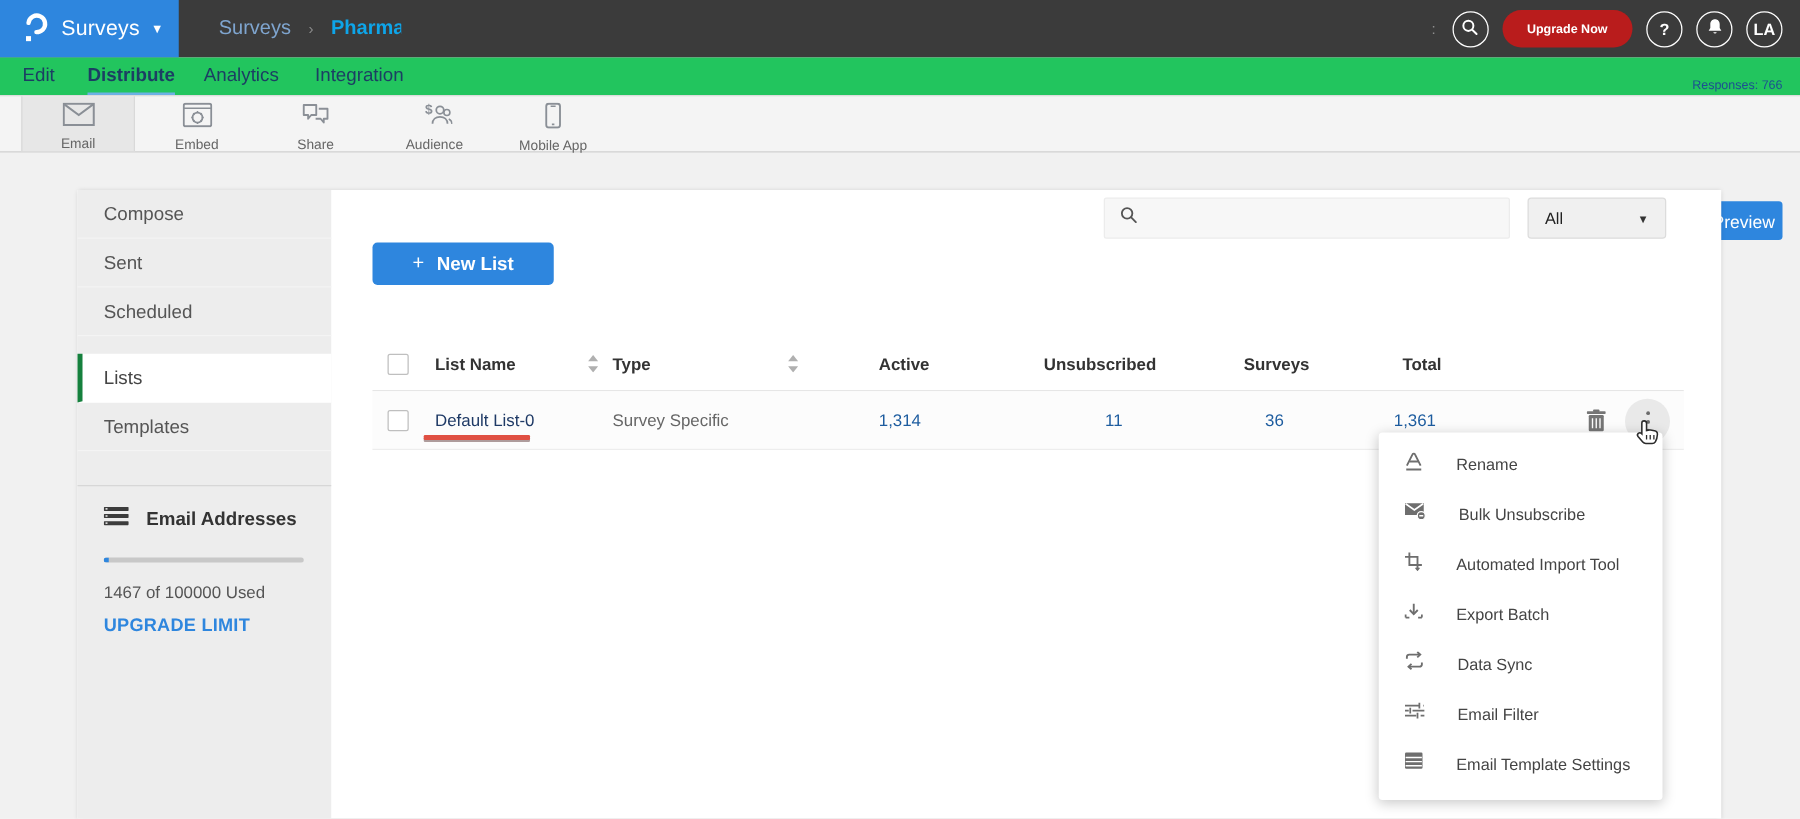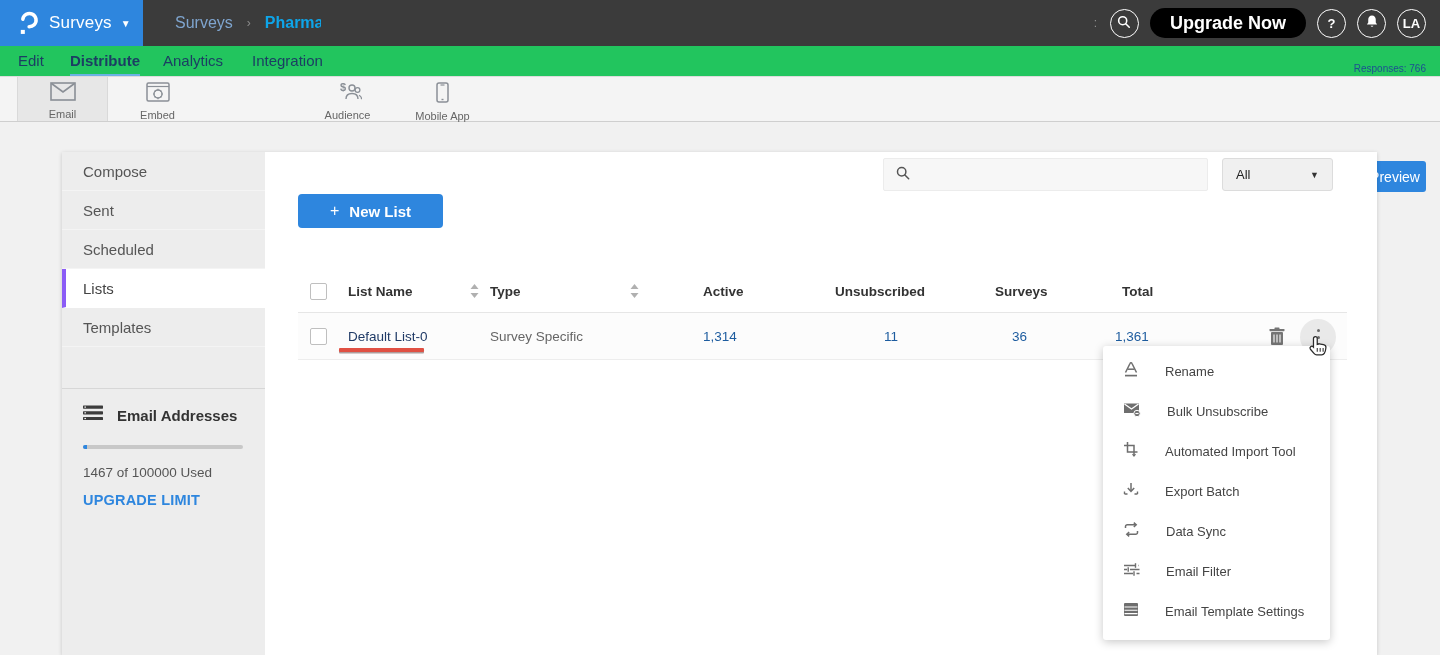--- a/index.html
+++ b/index.html
@@ -11,21 +11,21 @@
   .topbar { position:absolute; left:0; top:0; width:1440px; height:46px; background:#3b3b3b; }
   .logo-block { position:absolute; left:0; top:0; width:143px; height:46px; background:#2e86de; display:flex; align-items:center; padding-left:18px; cursor:pointer; }
   .logo-block .app-name { color:#fff; font-size:17px; margin-left:10px; letter-spacing:.2px; }
   .logo-block .caret { color:#fff; font-size:10px; margin-left:9px; }
   .crumb { position:absolute; top:0; height:46px; display:flex; align-items:center; font-size:16px; }
   .crumb-parent { color:#7fa5cf; cursor:pointer; }
   .crumb-sep { color:#8a8a8a; margin:0 14px; font-size:12px; }
   .crumb-current { color:#0ea5e9; font-weight:bold; max-width:56px; overflow:hidden; white-space:nowrap; }
   .tb-right { position:absolute; right:14px; top:0; height:46px; display:flex; align-items:center; gap:11px; }
   .tb-circle { width:29px; height:29px; border:1.6px solid #fff; border-radius:50%; display:flex; align-items:center; justify-content:center; color:#fff; font-size:13px; font-weight:bold; cursor:pointer; }
-  .upgrade-btn { height:30px; padding:0 20px; background:#000000; border:none; border-radius:15px; color:#fff; font-size:18px; font-weight:bold; cursor:pointer; font-family:inherit; }
+  .upgrade-btn { height:30px; padding:0 20px; background:#b91c1c; border:none; border-radius:15px; color:#fff; font-size:10px; font-weight:bold; cursor:pointer; font-family:inherit; }
   .overflow-dots { color:#8f8f8f; font-size:12px; margin-right:2px; }
 
   
   .tabbar { position:absolute; left:0; top:46px; width:1440px; height:31px; background:#22c55e; border-bottom:1px solid #dcdcdc; }
   .tab { position:absolute; top:0; height:30px; line-height:30px; font-size:15px; color:#1c3e63; cursor:pointer; }
   .tab.active { border-bottom:2px solid #6cb1e4; font-weight:bold; }
   .responses { position:absolute; right:14px; top:8px; height:30px; line-height:30px; font-size:10px; color:#1d4f91; }
 
   
   .chanbar { position:absolute; left:0; top:77px; width:1440px; height:45px; background:#f4f4f4; border-bottom:1px solid #cfcfcf; }
@@ -37,21 +37,21 @@
   .urlwrap input { border:none; outline:none; flex:1; font-size:13px; color:#444; padding:0 8px; font-family:inherit; background:#fff; min-width:0; }
   .url-edit { width:36px; background:#e9e9e9; border-left:1px solid #d4d4d4; display:flex; align-items:center; justify-content:center; cursor:pointer; }
   .preview-btn { position:absolute; top:84px; left:1342px; width:84px; height:31px; background:#2e86de; border:none; border-radius:3px; color:#fff; font-size:14px; display:flex; align-items:center; justify-content:center; gap:6px; cursor:pointer; font-family:inherit; }
 
   
   .card { position:absolute; left:62px; top:152px; width:1315px; height:503px; background:#fff; box-shadow:0 1px 4px rgba(0,0,0,.18); }
 
   
   .side { position:absolute; left:0; top:0; width:203px; height:503px; background:#ededed; }
   .side-item { height:39px; line-height:39px; padding-left:21px; font-size:15px; color:#555; border-bottom:1px solid #f4f4f4; cursor:pointer; }
-  .side-item.active { background:#fff; border-left:4px solid #8b5cf6; padding-left:17px; color:#444; border-bottom:1px solid #fff; }
+  .side-item.active { background:#fff; border-left:4px solid #15803d; padding-left:17px; color:#444; border-bottom:1px solid #fff;margin-top:14px; }
   .email-sec { position:absolute; left:0; top:236px; width:203px; border-top:1px solid #d7d7d7; padding:16px 21px 0 21px; }
   .email-head { display:flex; align-items:center; gap:14px; }
   .email-head .t { font-size:15px; font-weight:bold; color:#333; }
   .prog { margin-top:20px; width:160px; height:4px; background:#c8c8c8; border-radius:2px; overflow:hidden; cursor:pointer; }
   .prog .fill { height:4px; background:#2e86de; width:4px; }
   .usage { margin-top:16px; font-size:13.5px; color:#555; }
   .uplimit { margin-top:12px; font-size:14.5px; color:#2e86de; font-weight:bold; letter-spacing:.2px; cursor:pointer; }
 
   
   .search-box { position:absolute; left:883px; top:158px; width:325px; height:33px; background:#f7f7f7; border:1px solid #ececec; border-radius:2px; display:flex; align-items:center; padding:0 12px; gap:10px; }
@@ -154,20 +154,29 @@
       <span>
         <svg width="24" height="20" viewBox="0 0 24 20" fill="none">
             <rect x="1" y="1" width="22" height="18" rx="1.5" stroke-width="1.5"></rect>
             <path d="M1 4.5 h22" stroke-width="1.2"></path>
             <circle cx="12" cy="12" r="4" stroke-width="1.4"></circle>
             <path d="M12 6.8v1.6 M12 15.6v1.6 M7 12h1.6 M15.4 12H17 M8.6 8.6l1.1 1.1 M14.3 14.3l1.1 1.1 M15.4 8.6l-1.1 1.1 M9.7 14.3l-1.1 1.1" stroke-width="1.2"></path>
           </svg>
       </span>
       <span class="lbl">Embed</span>
     </div>
+    <div class="chan" style="left:207px;">
+      <span>
+        <svg width="25" height="20" viewBox="0 0 25 20" fill="none">
+            <path d="M3 2 h10 v8 h-4 l-2.5 3 v-3 H3 z" stroke-width="1.5" stroke-linejoin="round"></path>
+            <path d="M15 5 h7 v8 h-3 v3 l-2.5-3 H12.5" stroke-width="1.5" stroke-linejoin="round"></path>
+          </svg>
+      </span>
+      <span class="lbl">Share</span>
+    </div>
     <div class="chan" style="left:302px;">
       <span>
         <svg width="28" height="20" viewBox="0 0 28 20" fill="none">
             <text x="6" y="9" font-size="11" font-weight="bold" stroke="none" fill="#8a8f96">$</text>
             <circle cx="18" cy="6" r="3" stroke-width="1.4"></circle>
             <circle cx="23.5" cy="8" r="2.4" stroke-width="1.3"></circle>
             <path d="M12 17 c0-3.5 2.6-5.5 6-5.5 s6 2 6 5.5" stroke-width="1.4"></path>
             <path d="M25 13.2 c1.6.7 2.6 2.2 2.6 4" stroke-width="1.2"></path>
           </svg>
       </span>

